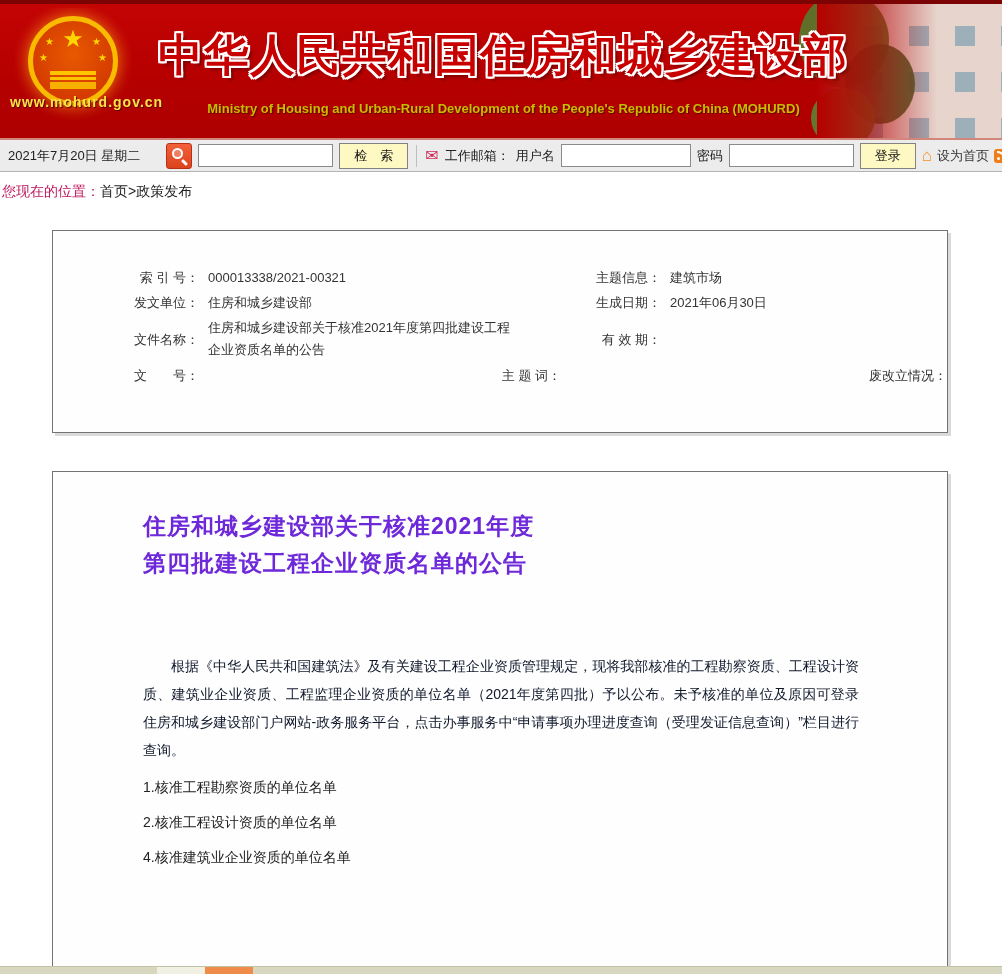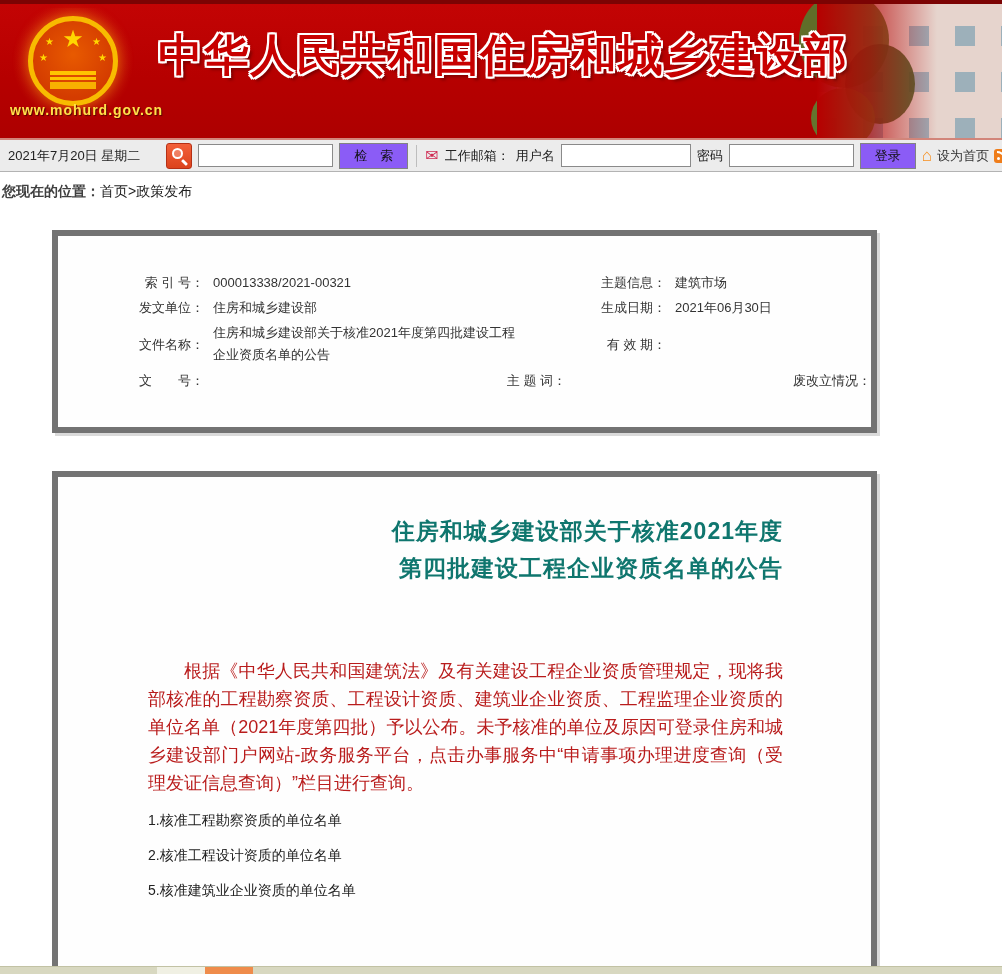--- a/index.html
+++ b/index.html
@@ -23,62 +23,62 @@
     background:radial-gradient(circle at 50% 48%, rgba(255,120,50,.55) 0%, rgba(195,4,4,0) 72%); }
   .emblem { position:relative; width:90px; height:90px; margin:8px auto 0; border-radius:50%;
     background:radial-gradient(circle at 50% 42%, #e85a00 0%, #d43c00 70%);
     border:5px solid #f8bb00; box-shadow:0 0 14px rgba(255,190,0,.55); }
   .emblem .star-big { position:absolute; left:50%; top:6px; transform:translateX(-50%); color:#ffd700; font-size:24px; line-height:24px; }
   .emblem .star-s { position:absolute; color:#ffd700; font-size:10px; line-height:10px; }
   .emblem .s1 { left:12px; top:16px; } .emblem .s2 { right:12px; top:16px; }
   .emblem .s3 { left:6px; top:32px; }  .emblem .s4 { right:6px; top:32px; }
   .emblem .gate { position:absolute; left:50%; bottom:12px; transform:translateX(-50%); width:46px; height:18px;
     background:linear-gradient(180deg,#ffc400 0 4px, transparent 4px 6px, #ffc400 6px 9px, transparent 9px 11px, #f8b000 11px 18px); }
-  .site-url { position:absolute; left:10px; bottom:20px; color:#ffe14a; font-weight:bold; font-size:14px; letter-spacing:1px; text-shadow:1px 1px 1px #5a0000; }
+  .site-url { position:absolute; left:10px; bottom:28px; color:#ffe14a; font-weight:bold; font-size:14px; letter-spacing:1px; text-shadow:1px 1px 1px #5a0000; }
   .site-title { position:absolute; left:150px; right:145px; top:22px; text-align:center; white-space:nowrap;
     font-size:44px; font-weight:bold; letter-spacing:2px; color:#c80000;
     text-shadow:-2px -2px 0 #fff, 2px -2px 0 #fff, -2px 2px 0 #fff, 2px 2px 0 #fff, 0 -2px 0 #fff, 0 2px 0 #fff, -2px 0 0 #fff, 2px 0 0 #fff, 4px 4px 3px rgba(90,0,0,.6); }
   .site-subtitle { position:absolute; left:150px; right:145px; top:97px; text-align:center; font-size:13px; font-weight:bold; color:#c9bb00; text-shadow:1px 1px 1px #600; }
 
   
   .toolbar { display:flex; align-items:center; height:32px; background:#ececec; border-bottom:1px solid #b3b3b3; padding:0 8px; gap:6px; font-size:13px; color:#222; }
   .tb-date { margin-right:20px; white-space:nowrap; }
   .search-iconbtn { width:26px; height:26px; border:1px solid #b53015; border-radius:3px; background:linear-gradient(180deg,#f3603a,#dc431c); position:relative; cursor:pointer; flex:none; }
   .search-iconbtn .lens { position:absolute; left:5px; top:4px; width:11px; height:11px; border:2px solid #fff; border-radius:50%; background:rgba(255,255,255,.25); }
   .search-iconbtn .handle { position:absolute; left:16px; top:15px; width:3px; height:7px; background:#fff; transform:rotate(-45deg); border-radius:1px; }
   .tb-input { height:23px; border:1px solid #8a8a8a; background:#fff; padding:0 4px; font-size:13px; }
   .w135 { width:135px; } .w130 { width:130px; } .w125 { width:125px; }
-  .tb-btn { height:26px; padding:0 14px; background:#8b5cf6; border:1px solid #828282; font-size:13px; color:#111; cursor:pointer; white-space:pre; }
+  .tb-btn { height:26px; padding:0 14px; background:#fef9c3; border:1px solid #828282; font-size:13px; color:#111; cursor:pointer; white-space:pre; }
   .sep { width:1px; height:22px; background:#bdbdbd; margin:0 2px; flex:none; }
   .mail-ico { color:#cf2a52; font-size:16px; line-height:16px; }
   .tb-label { white-space:nowrap; }
   .tb-right { margin-left:auto; display:flex; align-items:center; gap:5px; white-space:nowrap; }
   .home-ico { color:#f78f1e; font-size:17px; font-weight:bold; line-height:16px; }
   .rss-ico { position:relative; width:14px; height:14px; background:#ef7d1a; border-radius:3px; flex:none; }
   .rss-ico::before { content:""; position:absolute; left:3px; bottom:3px; width:3px; height:3px; background:#fff; border-radius:50%; }
   .rss-ico::after { content:""; position:absolute; left:3px; bottom:3px; width:7px; height:7px; border-top:2px solid #fff; border-right:2px solid #fff; border-top-right-radius:9px; }
   .tb-link { color:#333; text-decoration:none; cursor:pointer; }
 
   
   .breadcrumb { padding:11px 2px 10px; font-size:14px; background:#fff; }
-  .bc-prefix { color:#404040; font-weight:bold; }
+  .bc-prefix { color:#be185d; font-weight:normal; }
   .bc-path { color:#222; cursor:pointer; }
 
   
-  .box { width:825px; margin-left:52px; background:#fefefe; border:6px solid #737373; box-shadow:3px 3px 0 #dadada; }
+  .box { width:896px; margin-left:52px; background:#fefefe; border:1px solid #737373; box-shadow:3px 3px 0 #dadada; }
   .meta-box { margin-top:19px; height:203px; }
   .meta-grid { display:grid; grid-template-columns:146px 362px 100px auto; align-items:center; padding-top:34px; font-size:13px; color:#333; }
   .m-label { text-align:right; line-height:25px; white-space:pre; }
   .m-value { padding-left:9px; line-height:22px; }
   .m-value.wide { max-width:312px; padding-top:2px; padding-bottom:2px; }
 
   .article-box { margin-top:38px; height:540px; }
   .article-inner { padding:36px 88px 0 90px; color:#1a1a1a; }
-  .article-title { text-align:right; font-size:23px; line-height:37px; font-weight:bold; letter-spacing:1px; color:#0f766e; }
-  .para { font-size:18px; line-height:28px; color:#b91c1c; text-indent:2em; text-align:justify; }
+  .article-title { text-align:left; font-size:23px; line-height:37px; font-weight:bold; letter-spacing:1px; color:#6d28d9; }
+  .para { font-size:14px; line-height:28px; color:#0f172a; text-indent:2em; text-align:justify; }
   .para.first { margin-top:70px; }
   .para.second { margin-top:8px; }
   .attachments { margin-top:12px; display:flex; font-size:14px; line-height:22px; color:#222; }
   .att-label { white-space:pre; flex:none; }
   .att-items .att-item { margin-bottom:13px; cursor:pointer; }
 
   
   .bottom-bar { position:absolute; left:0; right:0; bottom:0; height:8px; background:#d8d8c0; border-top:1px solid #c2c2a4; }
   .bottom-bar .seg-light { position:absolute; left:157px; top:0; bottom:0; width:48px; background:#f0f0e3; }
   .bottom-bar .seg-orange { position:absolute; left:205px; top:0; bottom:0; width:48px; background:#ef8c4b; cursor:pointer; }
@@ -100,20 +100,21 @@
         <span class="star-big">★</span>
         <span class="star-s s1">★</span>
         <span class="star-s s2">★</span>
         <span class="star-s s3">★</span>
         <span class="star-s s4">★</span>
         <span class="gate"></span>
       </div>
     </div>
     <div class="site-url">www.mohurd.gov.cn</div>
     <div class="site-title">中华人民共和国住房和城乡建设部</div>
+    <div class="site-subtitle">Ministry of Housing and Urban-Rural Development of the People's Republic of China (MOHURD)</div>
   </header>
 
   <div class="toolbar">
     <span class="tb-date">2021年7月20日 星期二</span>
     <button class="search-iconbtn">
       <span class="lens"></span>
       <span class="handle"></span>
     </button>
     <input class="tb-input w135" style="">
     <button class="tb-btn">检　索</button>
@@ -169,21 +170,21 @@
     <div class="article-inner">
       <h1 class="article-title">
         <span>住房和城乡建设部关于核准2021年度</span><br>
         <span>第四批建设工程企业资质名单的公告</span>
       </h1>
       <p class="para first">根据《中华人民共和国建筑法》及有关建设工程企业资质管理规定，现将我部核准的工程勘察资质、工程设计资质、建筑业企业资质、工程监理企业资质的单位名单（2021年度第四批）予以公布。未予核准的单位及原因可登录住房和城乡建设部门户网站-政务服务平台，点击办事服务中“申请事项办理进度查询（受理发证信息查询）”栏目进行查询。</p>
       <div class="attachments">
         <div class="att-items">
           <div class="att-item">1.核准工程勘察资质的单位名单</div>
           <div class="att-item">2.核准工程设计资质的单位名单</div>
-          <div class="att-item">5.核准建筑业企业资质的单位名单</div>
+          <div class="att-item">4.核准建筑业企业资质的单位名单</div>
         </div>
       </div>
 
     </div>
   </section>
 
   <div class="bottom-bar">
     <span class="seg-light"></span>
     <span class="seg-orange"></span>
   </div>

